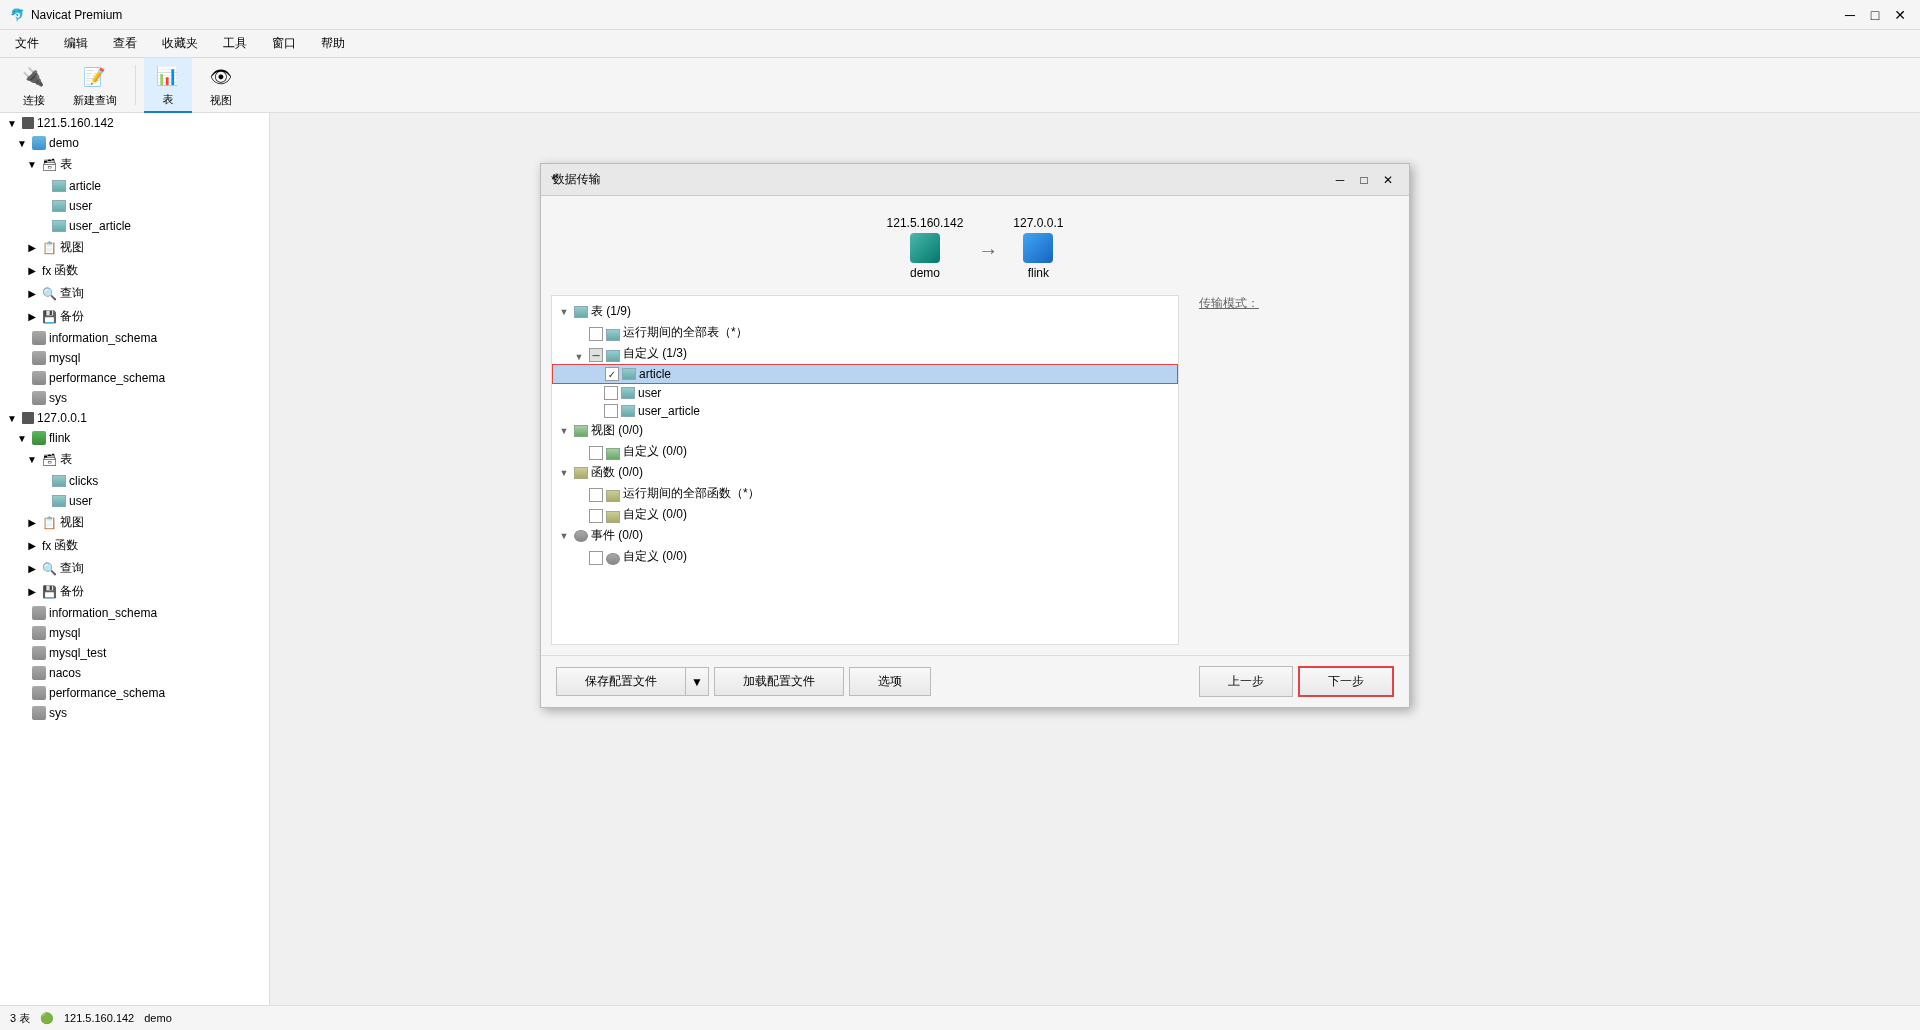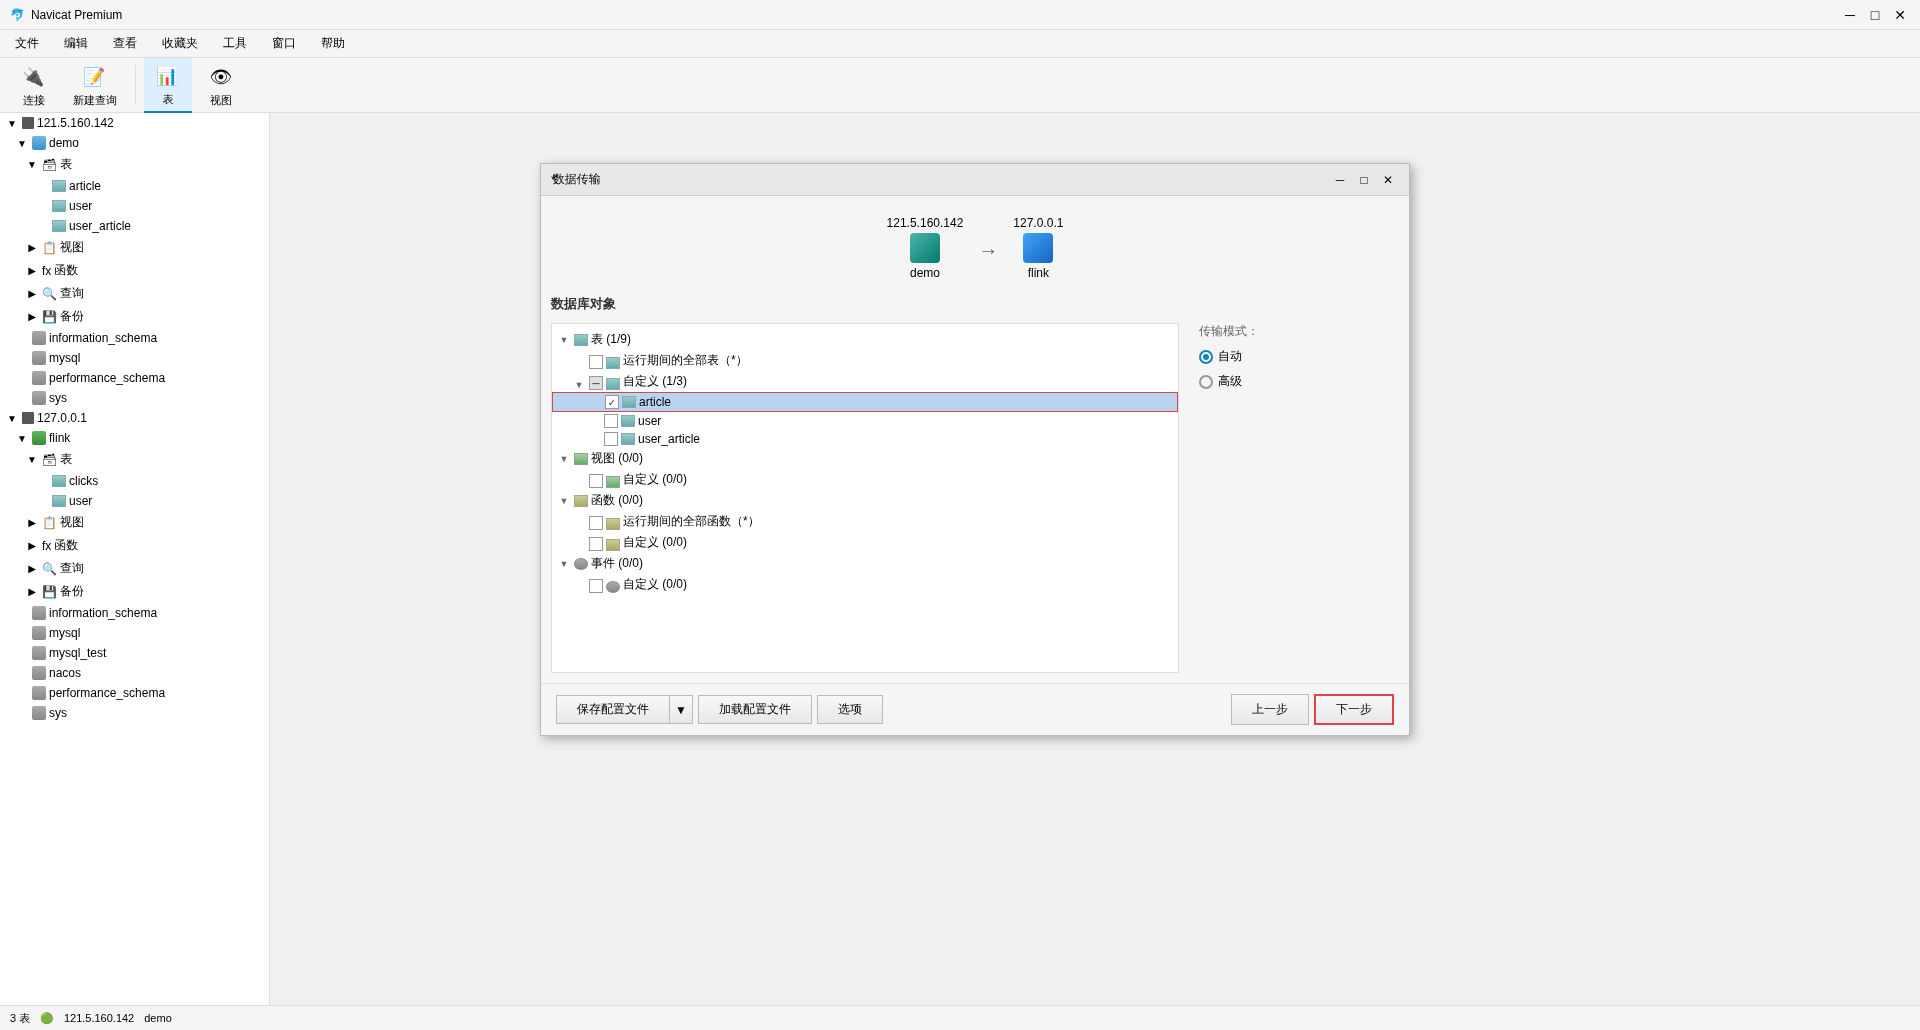--- a/index.html
+++ b/index.html
@@ -79,21 +79,21 @@
     
     
     .radio-group { display: flex; flex-direction: column; gap: 8px; }
     .radio-item { display: flex; align-items: center; gap: 5px; cursor: pointer; }
     .radio-circle { width: 14px; height: 14px; border-radius: 50%; border: 2px solid #999; display: inline-flex; align-items: center; justify-content: center; }
     .radio-circle.checked { border-color: #1a7fc1; }
     .radio-circle.checked::after { content: ''; width: 6px; height: 6px; border-radius: 50%; background: #1a7fc1; }
     
     
     .dialog-footer { padding: 10px 15px; background: #f5f5f5; display: flex; justify-content: space-between; align-items: center; border-top: 1px solid #ddd; }
-    .btn { padding: 5px 20px; border: 1px solid #bbb; background: linear-gradient(#f8f8f8, #e8e8e8); cursor: pointer; font-size: 12px; }
+    .btn { padding: 5px 28px; border: 1px solid #bbb; background: linear-gradient(#f8f8f8, #e8e8e8); cursor: pointer; font-size: 12px; }
     .btn-next { background: linear-gradient(#f8f8f8, #e8e8e8); border: 2px solid #e04444; }
     .btn-group-left { display: flex; gap: 0px; }
     .btn-group-right { display: flex; gap: 5px; }
     .btn-dropdown { padding: 5px 5px; border: 1px solid #bbb; border-left: none; background: linear-gradient(#f8f8f8, #e8e8e8); cursor: pointer; }
   </style>
 </head>
 <body>
 
 <div class="title-bar">
   <div class="title-bar-left">
@@ -328,21 +328,20 @@
             <span>demo</span>
           </div>
           <div class="arrow">→</div>
           <div class="conn-db">
             <span>127.0.0.1</span>
             <div class="db-icon-large db-icon-dst"></div>
             <span>flink</span>
           </div>
         </div>
 
-        <div class="section-title">数据库对象</div>
 
         <div class="dialog-content">
 
           <div class="tree-panel">
 
             <div class="tree-item tree-indent1">
               <span class="tree-expand">▼</span>
               <span class="tree-icon-table"></span>
               <span>表 (1/9)</span>
             </div>
@@ -419,31 +418,21 @@
             </div>
             <div class="tree-item tree-indent2">
               <span class="tree-expand" style="width:14px;"></span>
               <span class="checkbox"></span>
               <span class="tree-icon-event"></span>
               <span>自定义 (0/0)</span>
             </div>
           </div>
 
           <div class="right-panel">
-            <div style="font-size:12px;color:#666;margin-bottom:8px;">传输模式：</div>
-            <div class="radio-group">
-              <div class="radio-item">
-                <div class="radio-circle checked"></div>
-                <span>自动</span>
-              </div>
-              <div class="radio-item">
-                <div class="radio-circle"></div>
-                <span>高级</span>
-              </div>
-            </div>
+            <div style="font-size:12px;color:#666;margin-bottom:8px;text-decoration:underline;">传输模式：</div>
           </div>
         </div>
       </div>
 
       <div class="dialog-footer">
         <div class="btn-group-left">
           <button class="btn">保存配置文件</button>
           <button class="btn btn-dropdown">▼</button>
           <button class="btn" style="margin-left:5px;">加载配置文件</button>
           <button class="btn" style="margin-left:5px;">选项</button>

